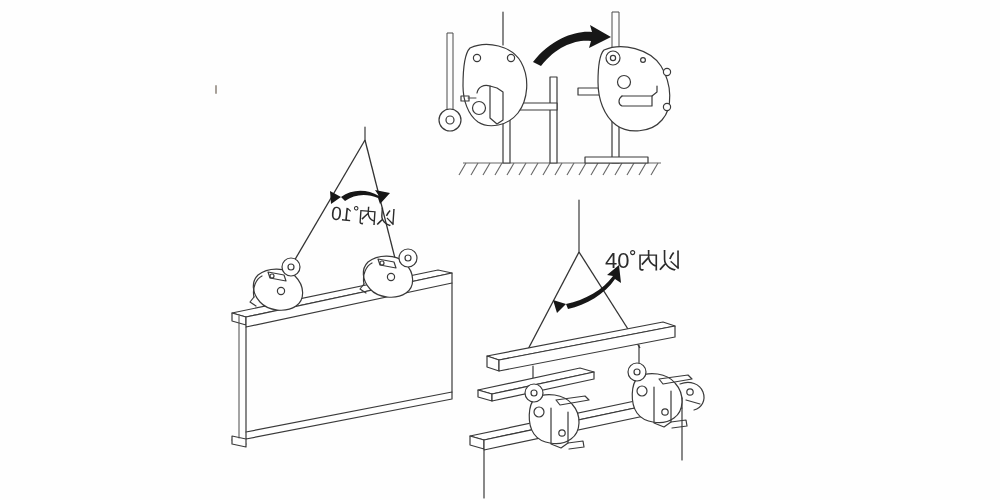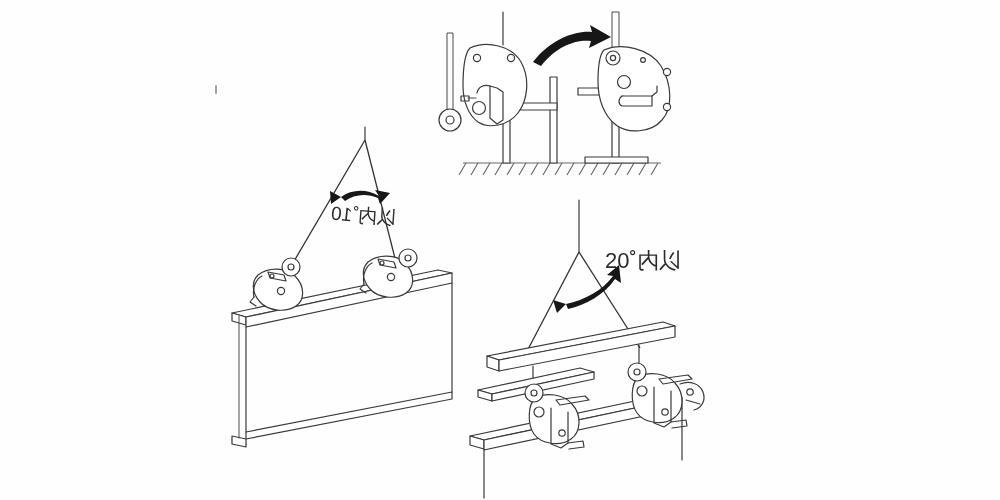--- a/index.html
+++ b/index.html
@@ -251,17 +251,17 @@
         <path class="ln" d="M686,400 L700,404"></path>
       </g>
     </g>
   </svg>
 
   <div class="lbl" id="label-10">
     <span class="num">10</span><span class="deg cjk">˚</span><span class="cjk">以内</span>
   </div>
 
   <div class="lbl" id="label-60">
-    <span>20</span><span class="deg">˚</span><span class="cjk">以内</span>
+    <span>40</span><span class="deg">˚</span><span class="cjk">以内</span>
   </div>
 
   <div class="speck"></div>
 </div>
 
 </body></html>

